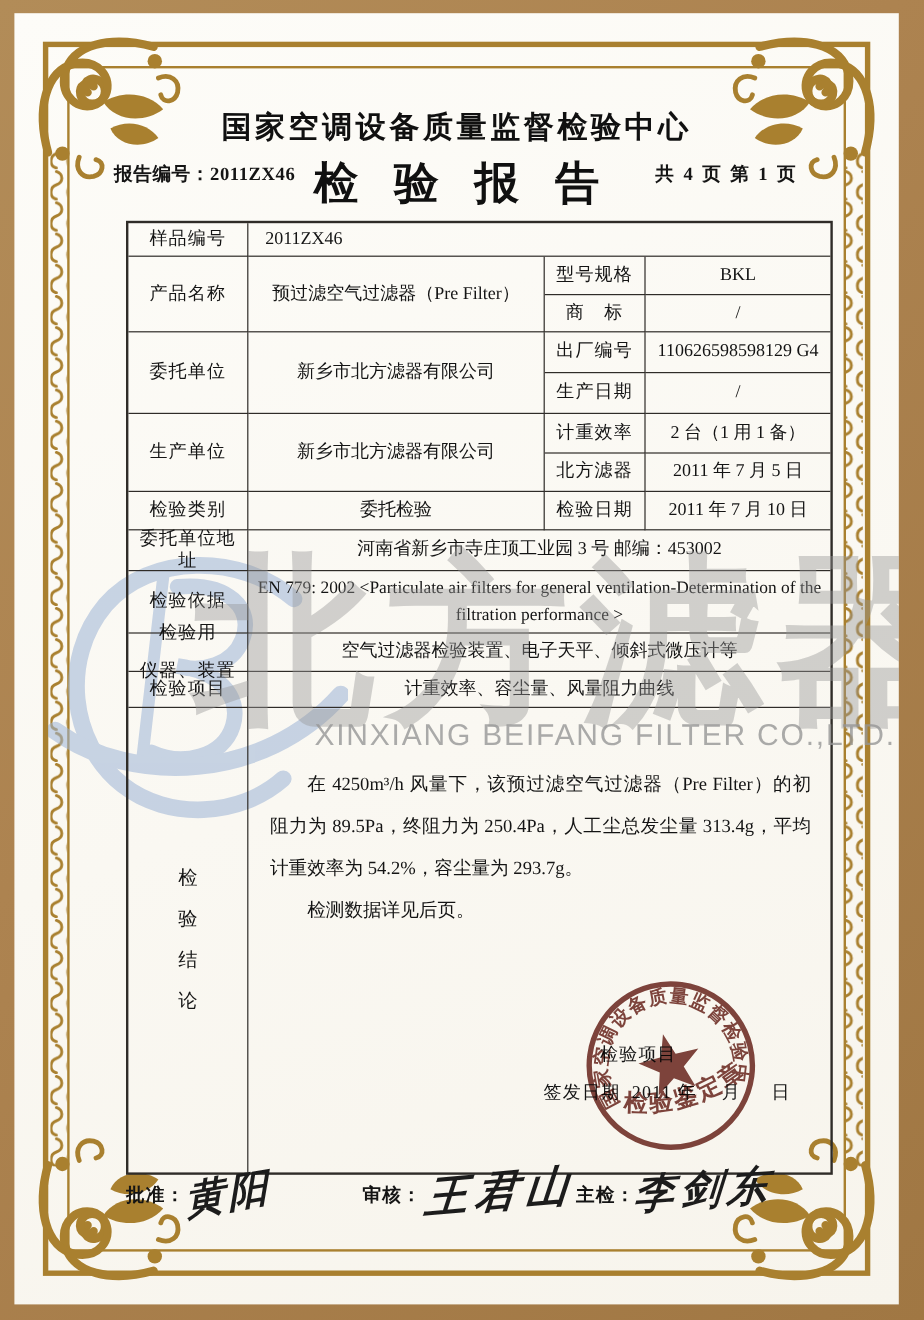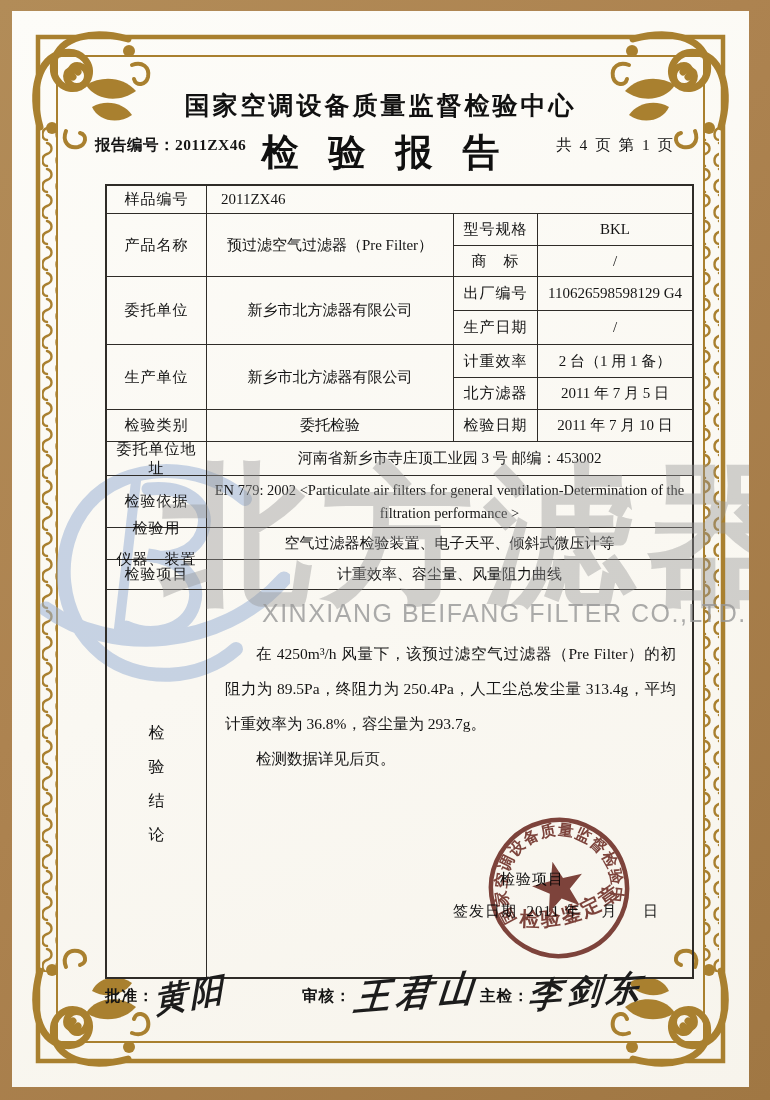--- a/index.html
+++ b/index.html
@@ -20,21 +20,21 @@
     text-align:center;font-family:"Liberation Sans",sans-serif;
     font-size:25px;font-weight:700;letter-spacing:3px;color:#101010;
   }
   .doc-title{
     position:absolute;left:0;right:0;top:117px;z-index:3;
     text-align:center;font-family:"Liberation Sans",sans-serif;
     font-size:37px;font-weight:700;letter-spacing:30px;text-indent:30px;color:#101010;
   }
   .report-line{position:absolute;left:83px;right:68px;top:145px;z-index:3;font-size:15.5px;}
   .report-no{position:absolute;left:0;bottom:0;font-weight:600;letter-spacing:.5px;}
-  .pagination{position:absolute;right:6px;bottom:0;font-weight:400;letter-spacing:2px;}
+  .pagination{position:absolute;right:16px;bottom:0;font-weight:700;letter-spacing:2px;}
   
   .report-table{
     position:absolute;left:93px;top:173px;z-index:2;
     width:585px;height:791px;
     display:grid;
     grid-template-columns:100px 247px 84px 154px;
     grid-template-rows:28px 32px 31px 34px 34px 33px 32px 32px 34px 52px 32px 30px 387px;
     border:2px solid #2f2c28;
     font-size:15px;
   }
@@ -181,21 +181,21 @@
     <div class="cell lastcol" style="grid-row:12;grid-column:2/5">计重效率、容尘量、风量阻力曲线</div>
 
     <div class="cell label lastrow concl-label" style="grid-row:13;grid-column:1">
       <span>检</span>
       <span>验</span>
       <span>结</span>
       <span>论</span>
     </div>
     <div class="cell lastcol lastrow concl-cell" style="grid-row:13;grid-column:2/5">
       <div class="concl-text">
-        <p>在 4250m³/h 风量下，该预过滤空气过滤器（Pre Filter）的初阻力为 89.5Pa，终阻力为 250.4Pa，人工尘总发尘量 313.4g，平均计重效率为 36.8%，容尘量为 293.7g。</p>
+        <p>在 4250m³/h 风量下，该预过滤空气过滤器（Pre Filter）的初阻力为 89.5Pa，终阻力为 250.4Pa，人工尘总发尘量 313.4g，平均计重效率为 54.2%，容尘量为 293.7g。</p>
         <p>检测数据详见后页。</p>
       </div>
       <div class="issue-unit">检验项目</div>
       <div class="issue-date">签发日期  2011 年　 月　  日</div>
 
       <svg class="stamp" width="170" height="170" viewBox="0 0 170 170">
         <defs>
           <path id="ringTextPath" d="M36.9,107.4 A53,53 0 1,1 133.1,107.4" fill="none"></path>
           <path id="botTextPath" d="M34,110 Q85,130 136,110" fill="none"></path>
         </defs>

